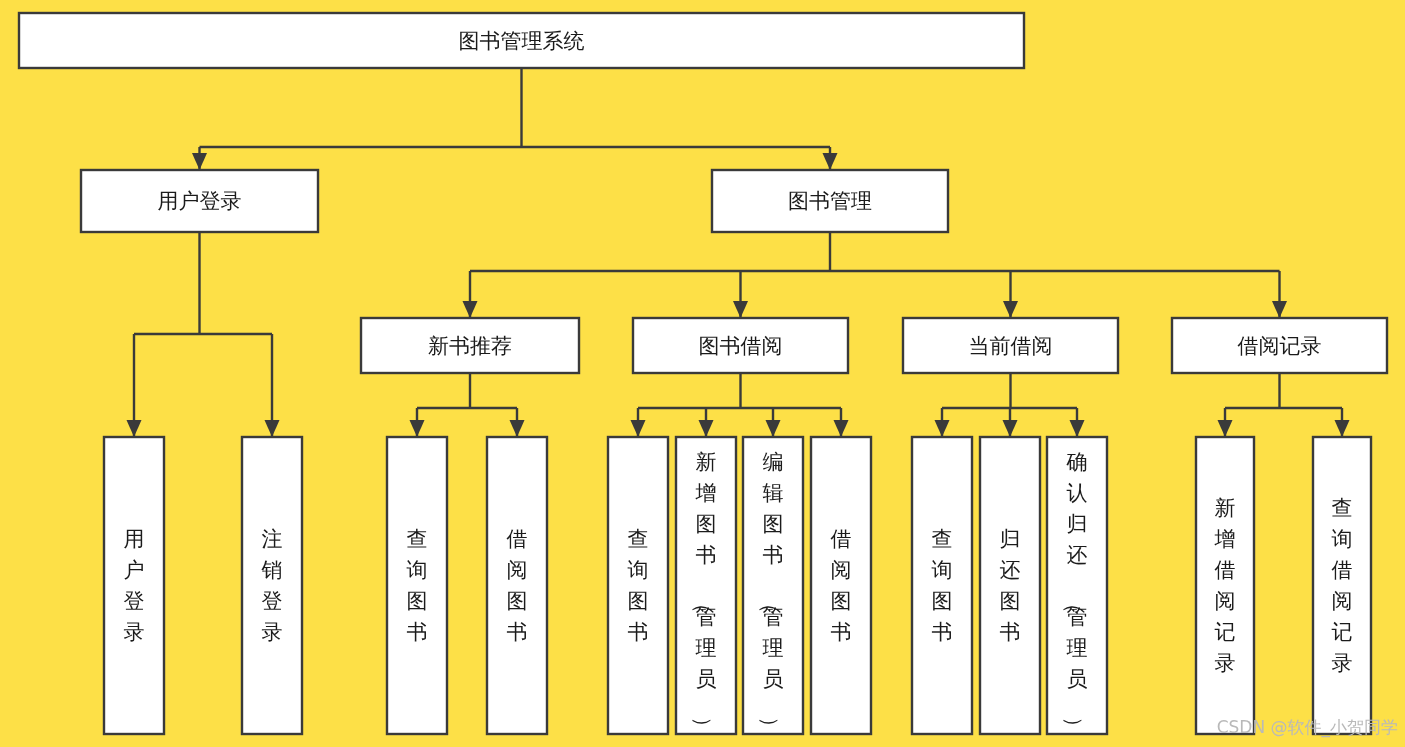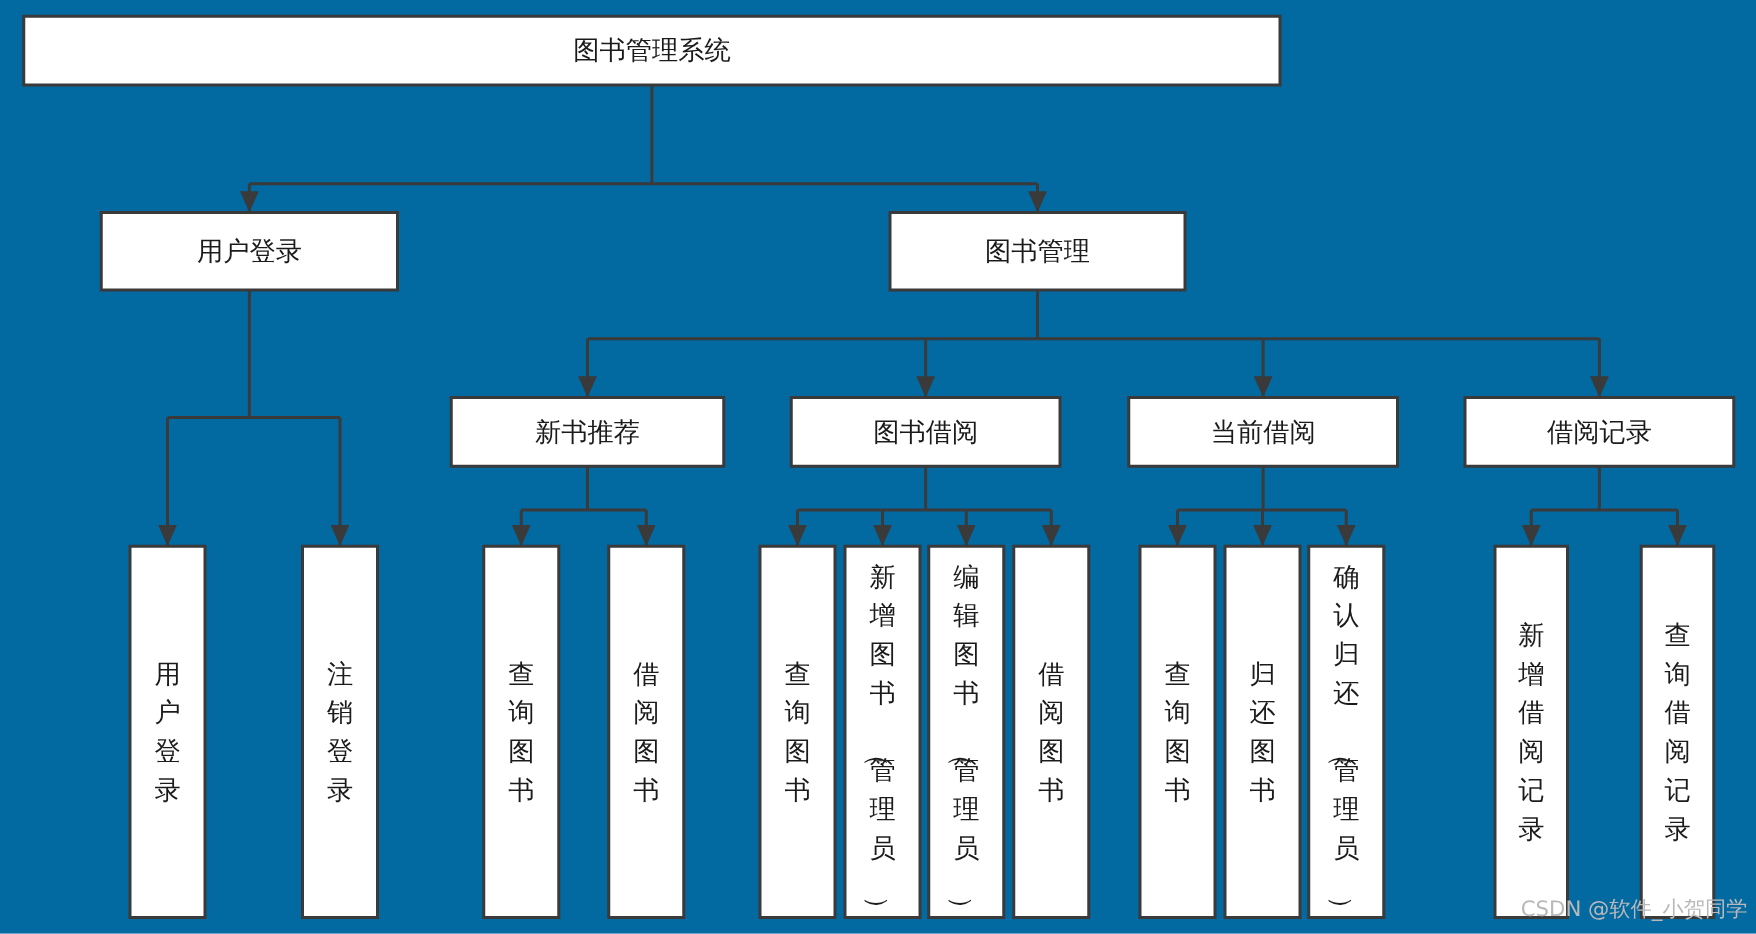--- a/index.html
+++ b/index.html
@@ -11,21 +11,21 @@
   body {
     width: 1405px;
     height: 747px;
     overflow: hidden;
     font-family: "DejaVu Sans", "Liberation Sans", sans-serif;
   }
   #diagram-root {
     position: relative;
     width: 1405px;
     height: 747px;
-    background: #0369a1;
+    background: #fde047;
   }
   svg.diagram-canvas {
     position: absolute;
     top: 0;
     left: 0;
     width: 1405px;
     height: 747px;
     display: block;
   }
   .node-rect {

